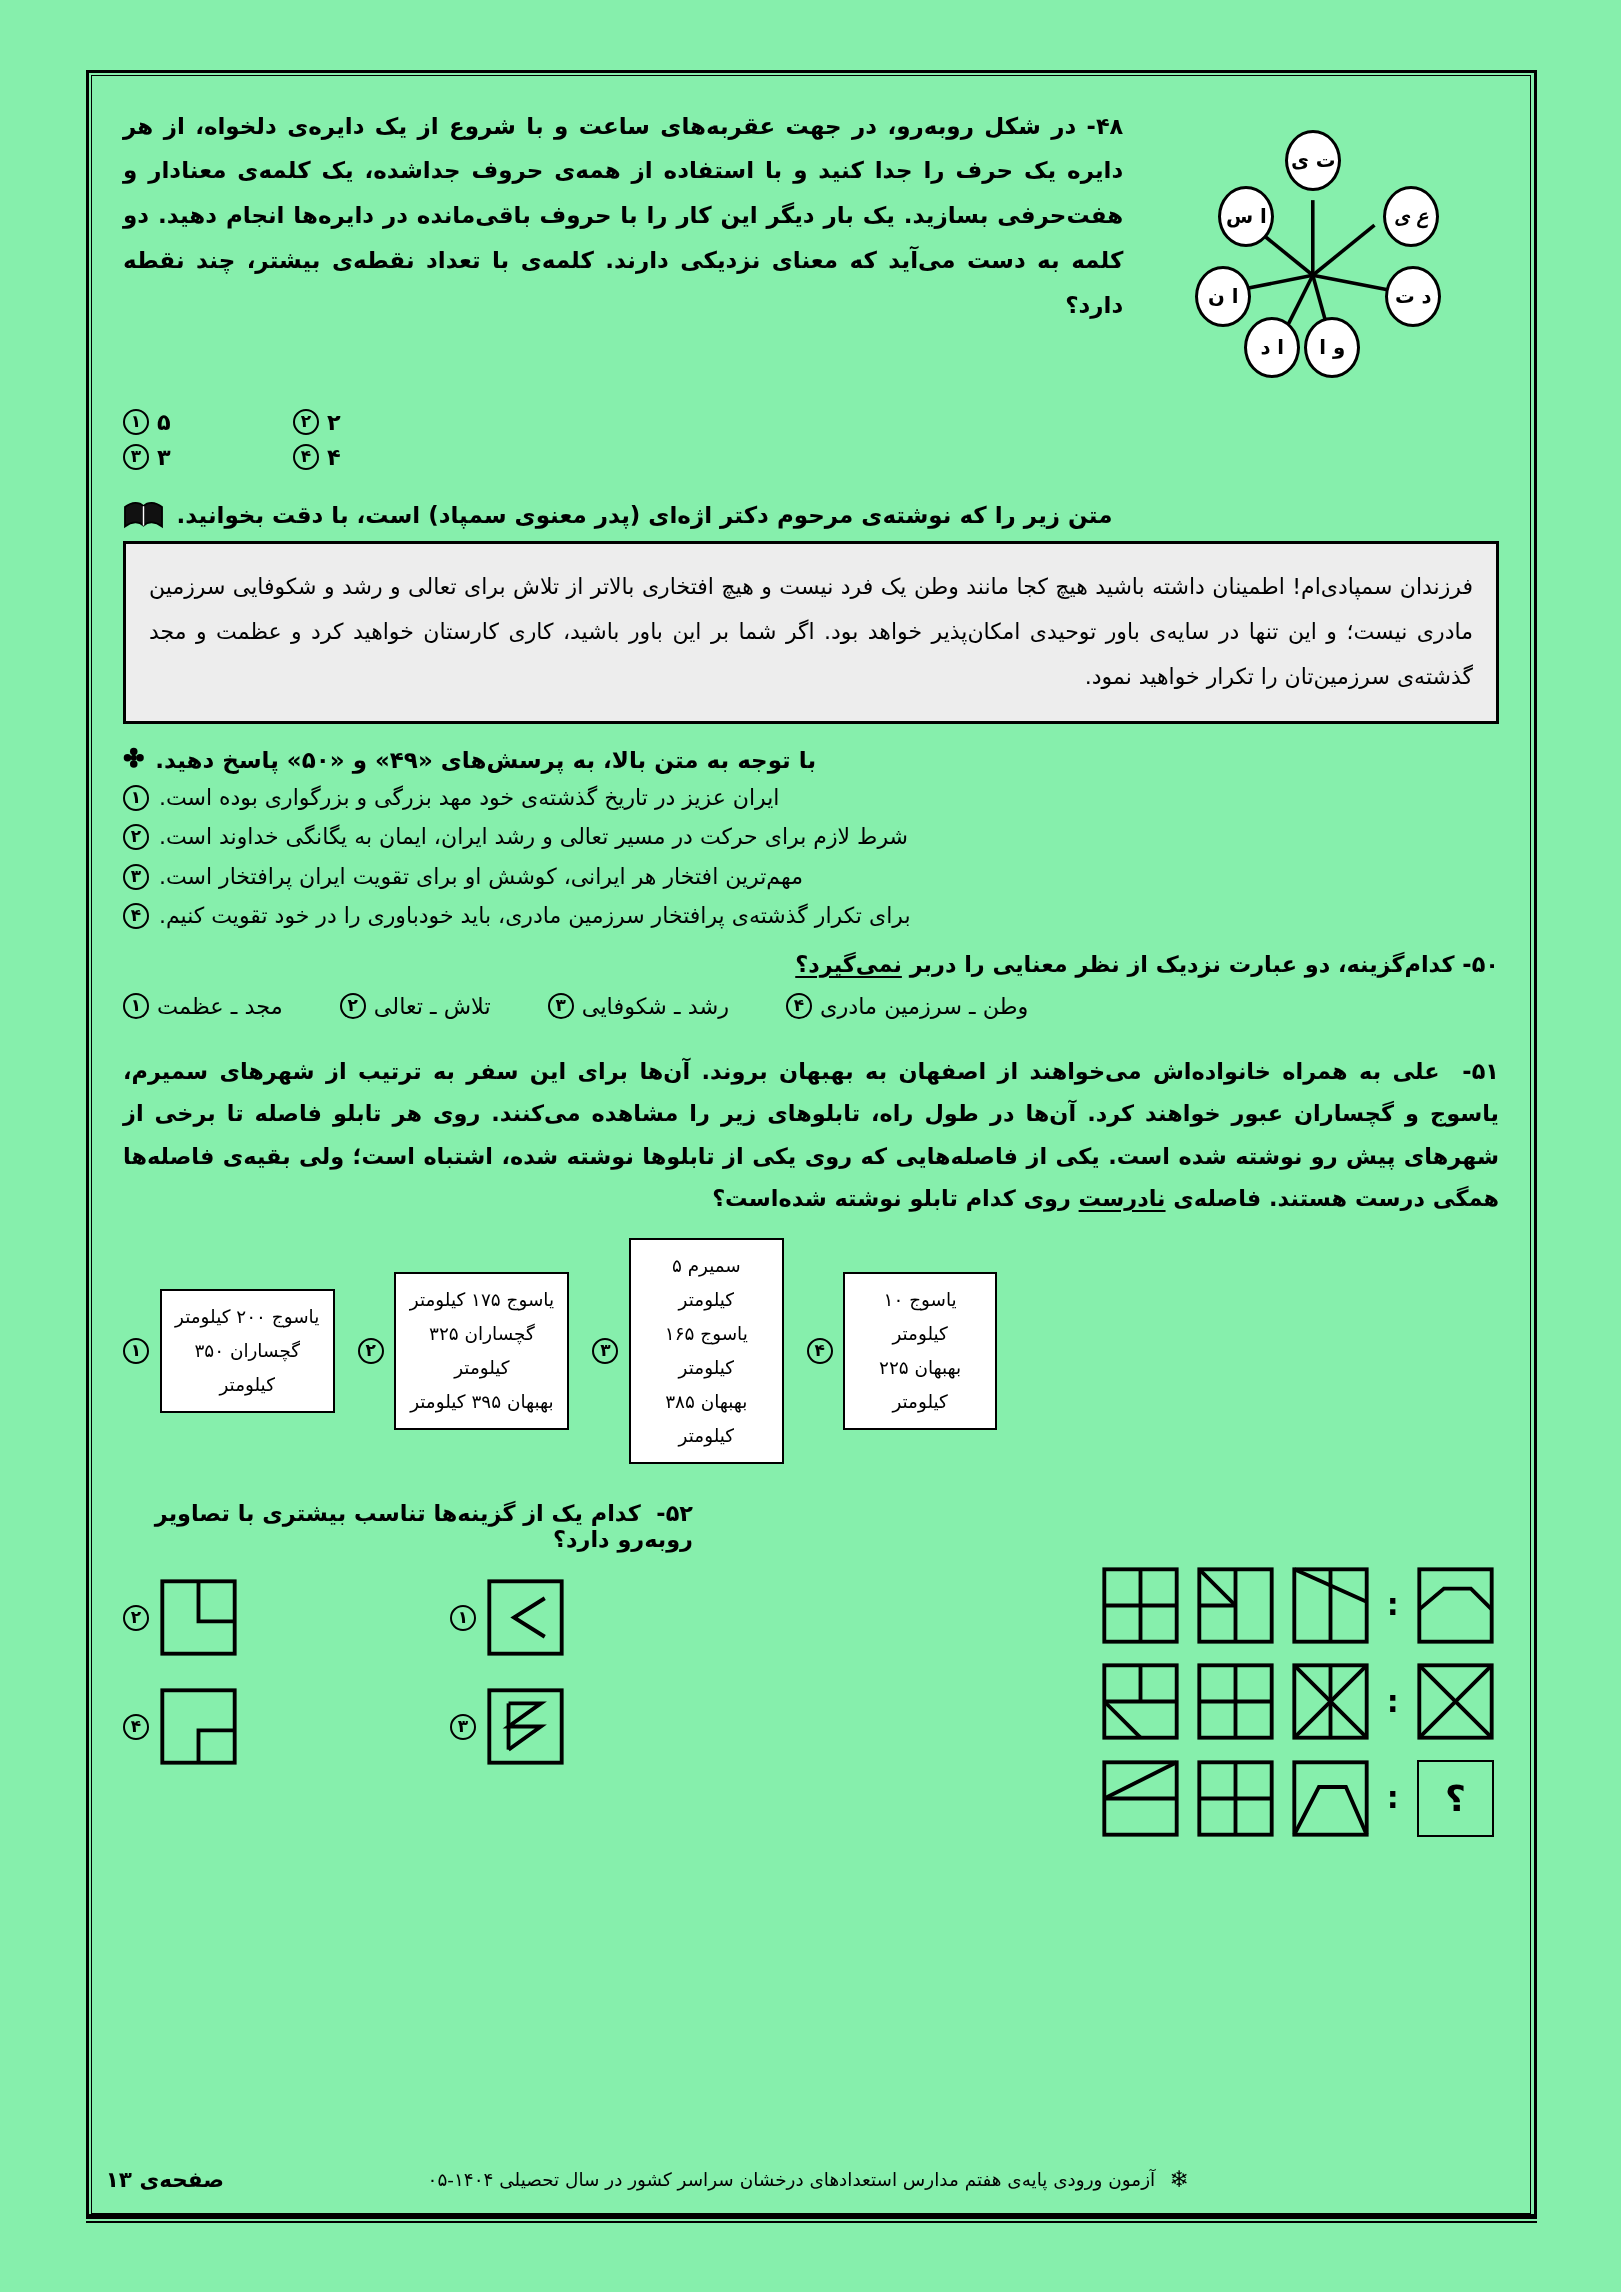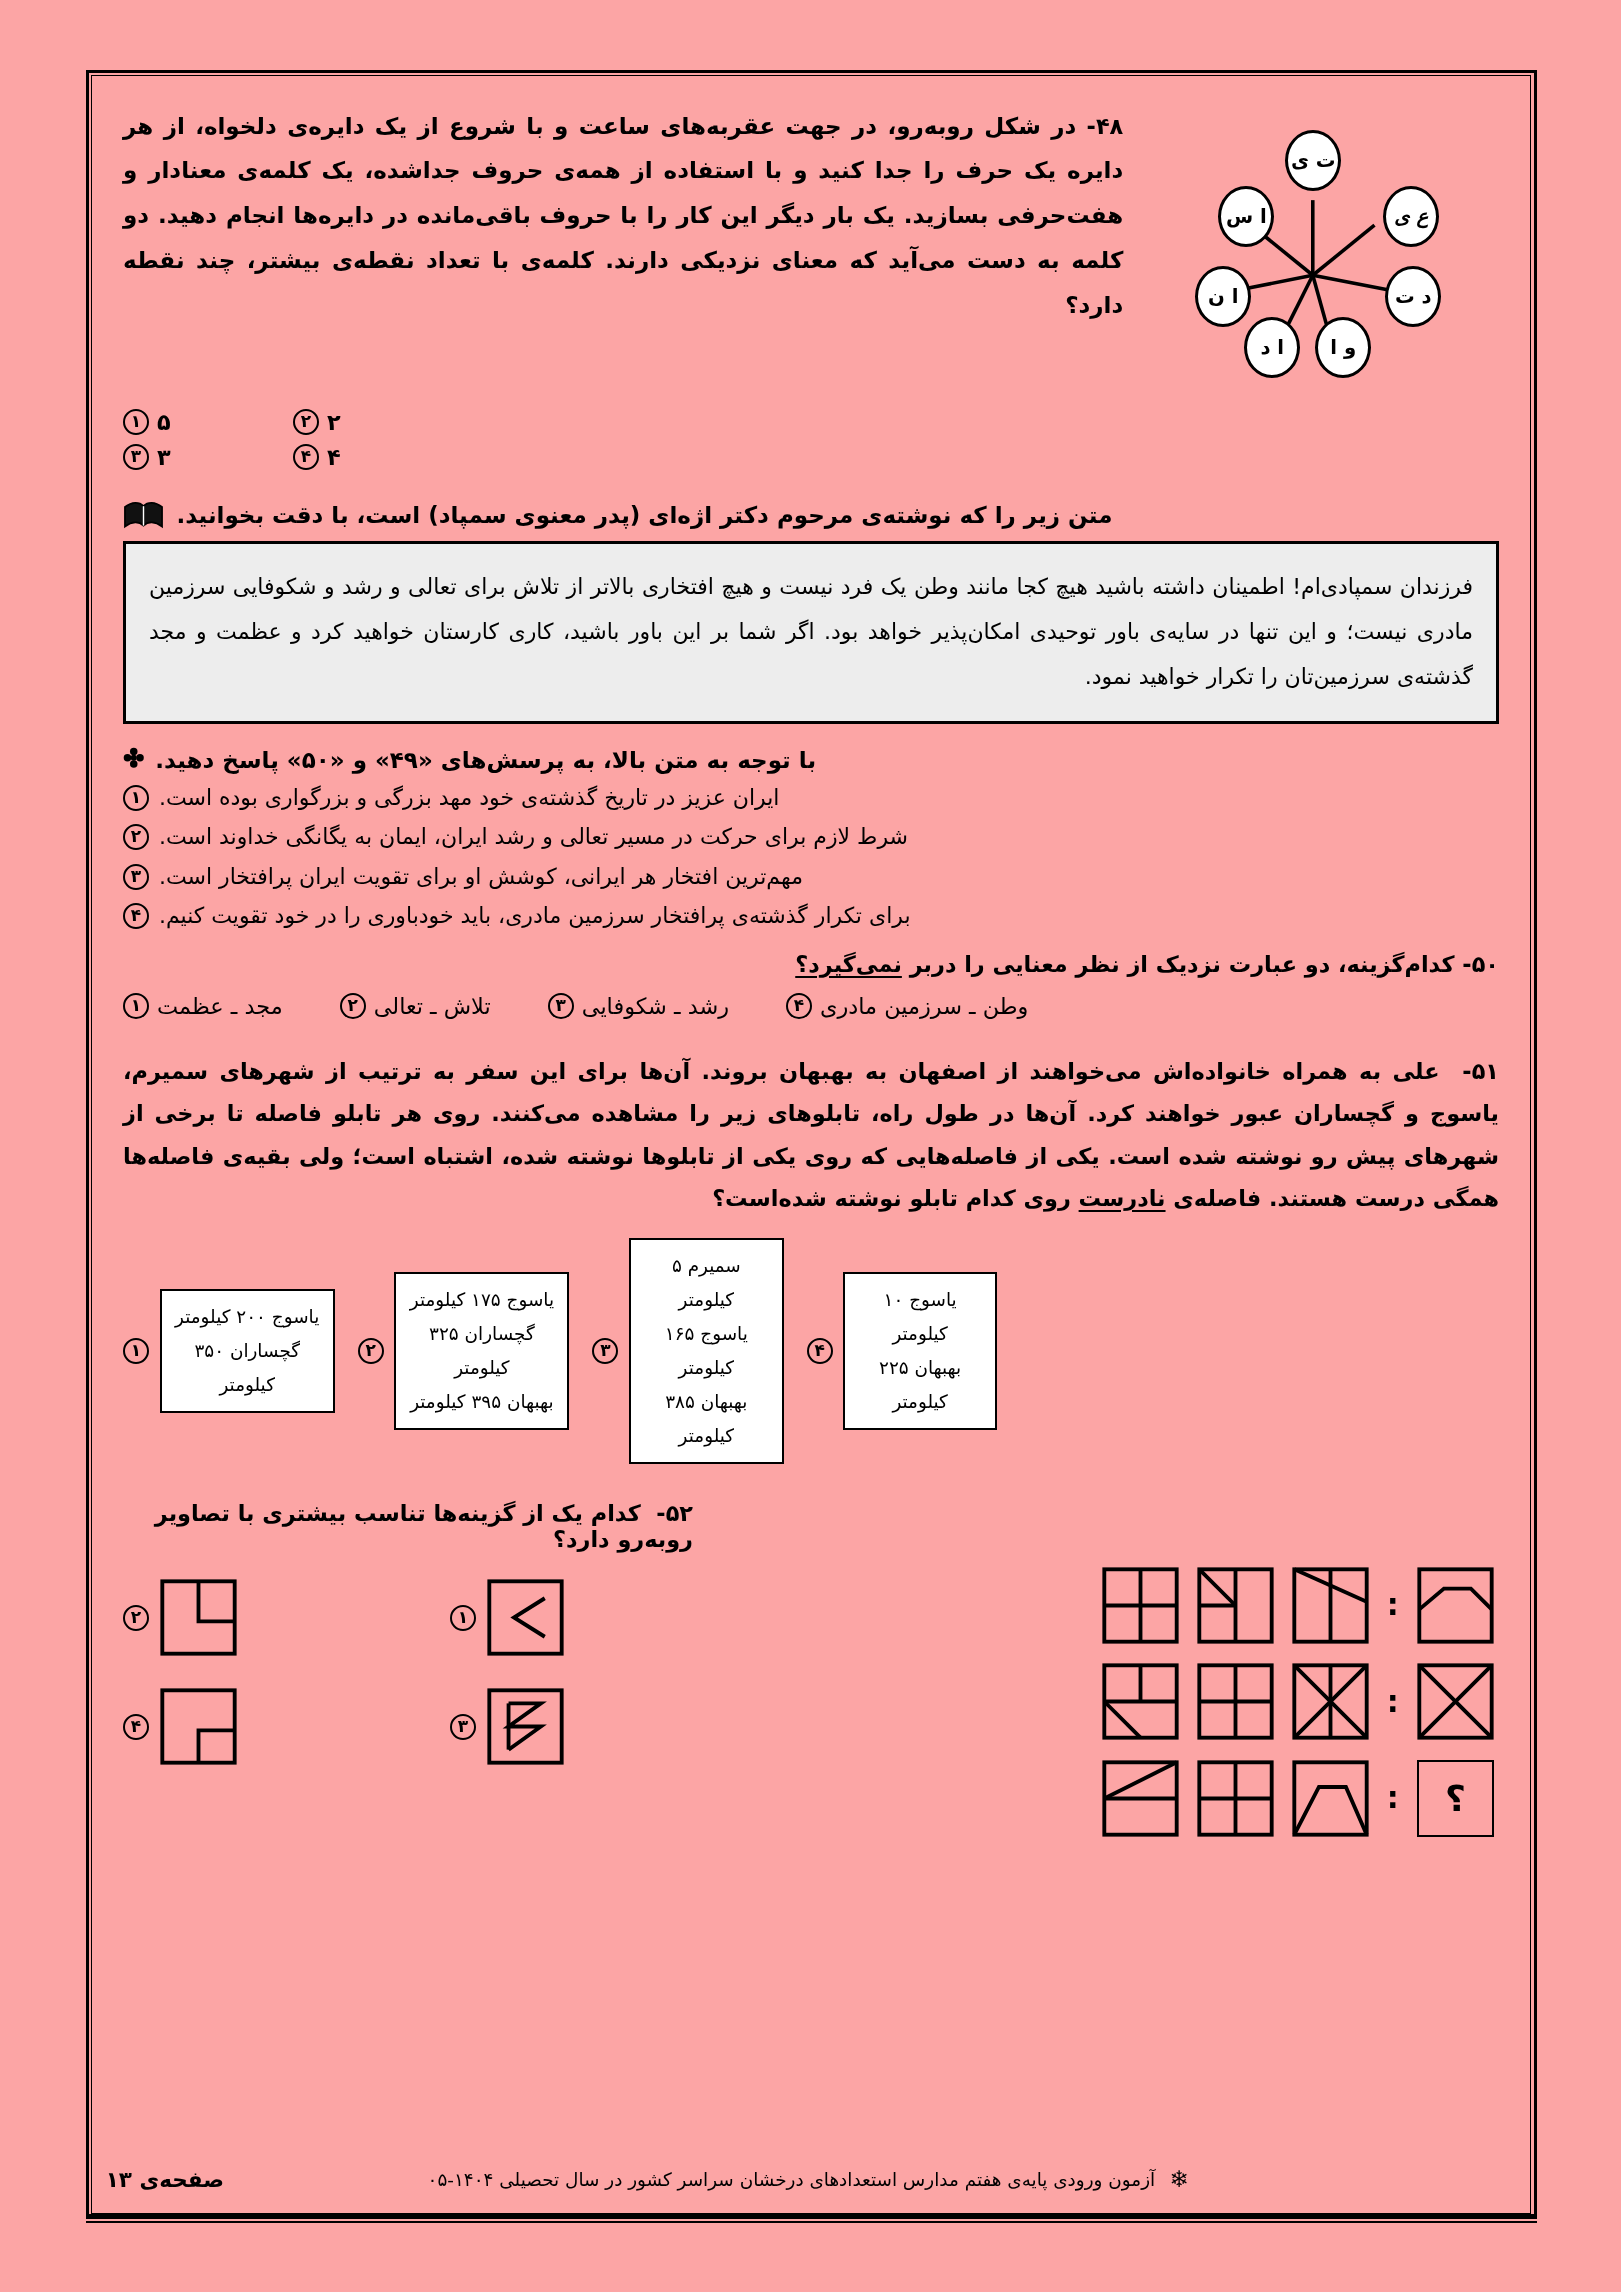--- a/index.html
+++ b/index.html
@@ -7,21 +7,21 @@
     padding: 0;
     background: #ffffff;
   }
   body {
     font-family: "DejaVu Sans", "Liberation Sans", sans-serif;
   }
   .page {
     position: relative;
     width: 1621px;
     height: 2293px;
-    background: #fca5a5;
+    background: #86efac;
     overflow: hidden;
     box-sizing: border-box;
   }
   
   .frame-outer {
     position: absolute;
     left: 86px;
     top: 70px;
     width: 1451px;
     height: 2149px;
@@ -304,21 +304,21 @@
             <line x1="212" y1="196" x2="281" y2="140"></line>
             <line x1="212" y1="196" x2="126" y2="213"></line>
             <line x1="212" y1="196" x2="300" y2="213"></line>
             <line x1="212" y1="196" x2="176" y2="268"></line>
             <line x1="212" y1="196" x2="232" y2="268"></line>
           </g>
         </svg>
         <div class="circ" style="left:162px;  top:30px;">ت ی</div>
         <div class="circ" style="left:260px;  top:86px;font-style:italic;">ع ی</div>
         <div class="circ" style="left:262px;  top:166px;">د ت</div>
-        <div class="circ" style="left:192px;  top:217px;">و ا</div>
+        <div class="circ" style="left:181px;  top:217px;">و ا</div>
         <div class="circ" style="left:121px;  top:217px;">ا د</div>
         <div class="circ" style="left:72px;   top:166px;">ا ن</div>
         <div class="circ" style="left:95px;  top:86px;">ا س</div>
       </div>
     </div>
 
     <div style="margin-top:5.4px; display:flex; flex-direction:row-reverse; padding-right:878px;">
       <div style="display:flex; flex-direction:column; gap:9px;">
         <div class="opts-row">
           <div class="opt" style="width:170px;">

